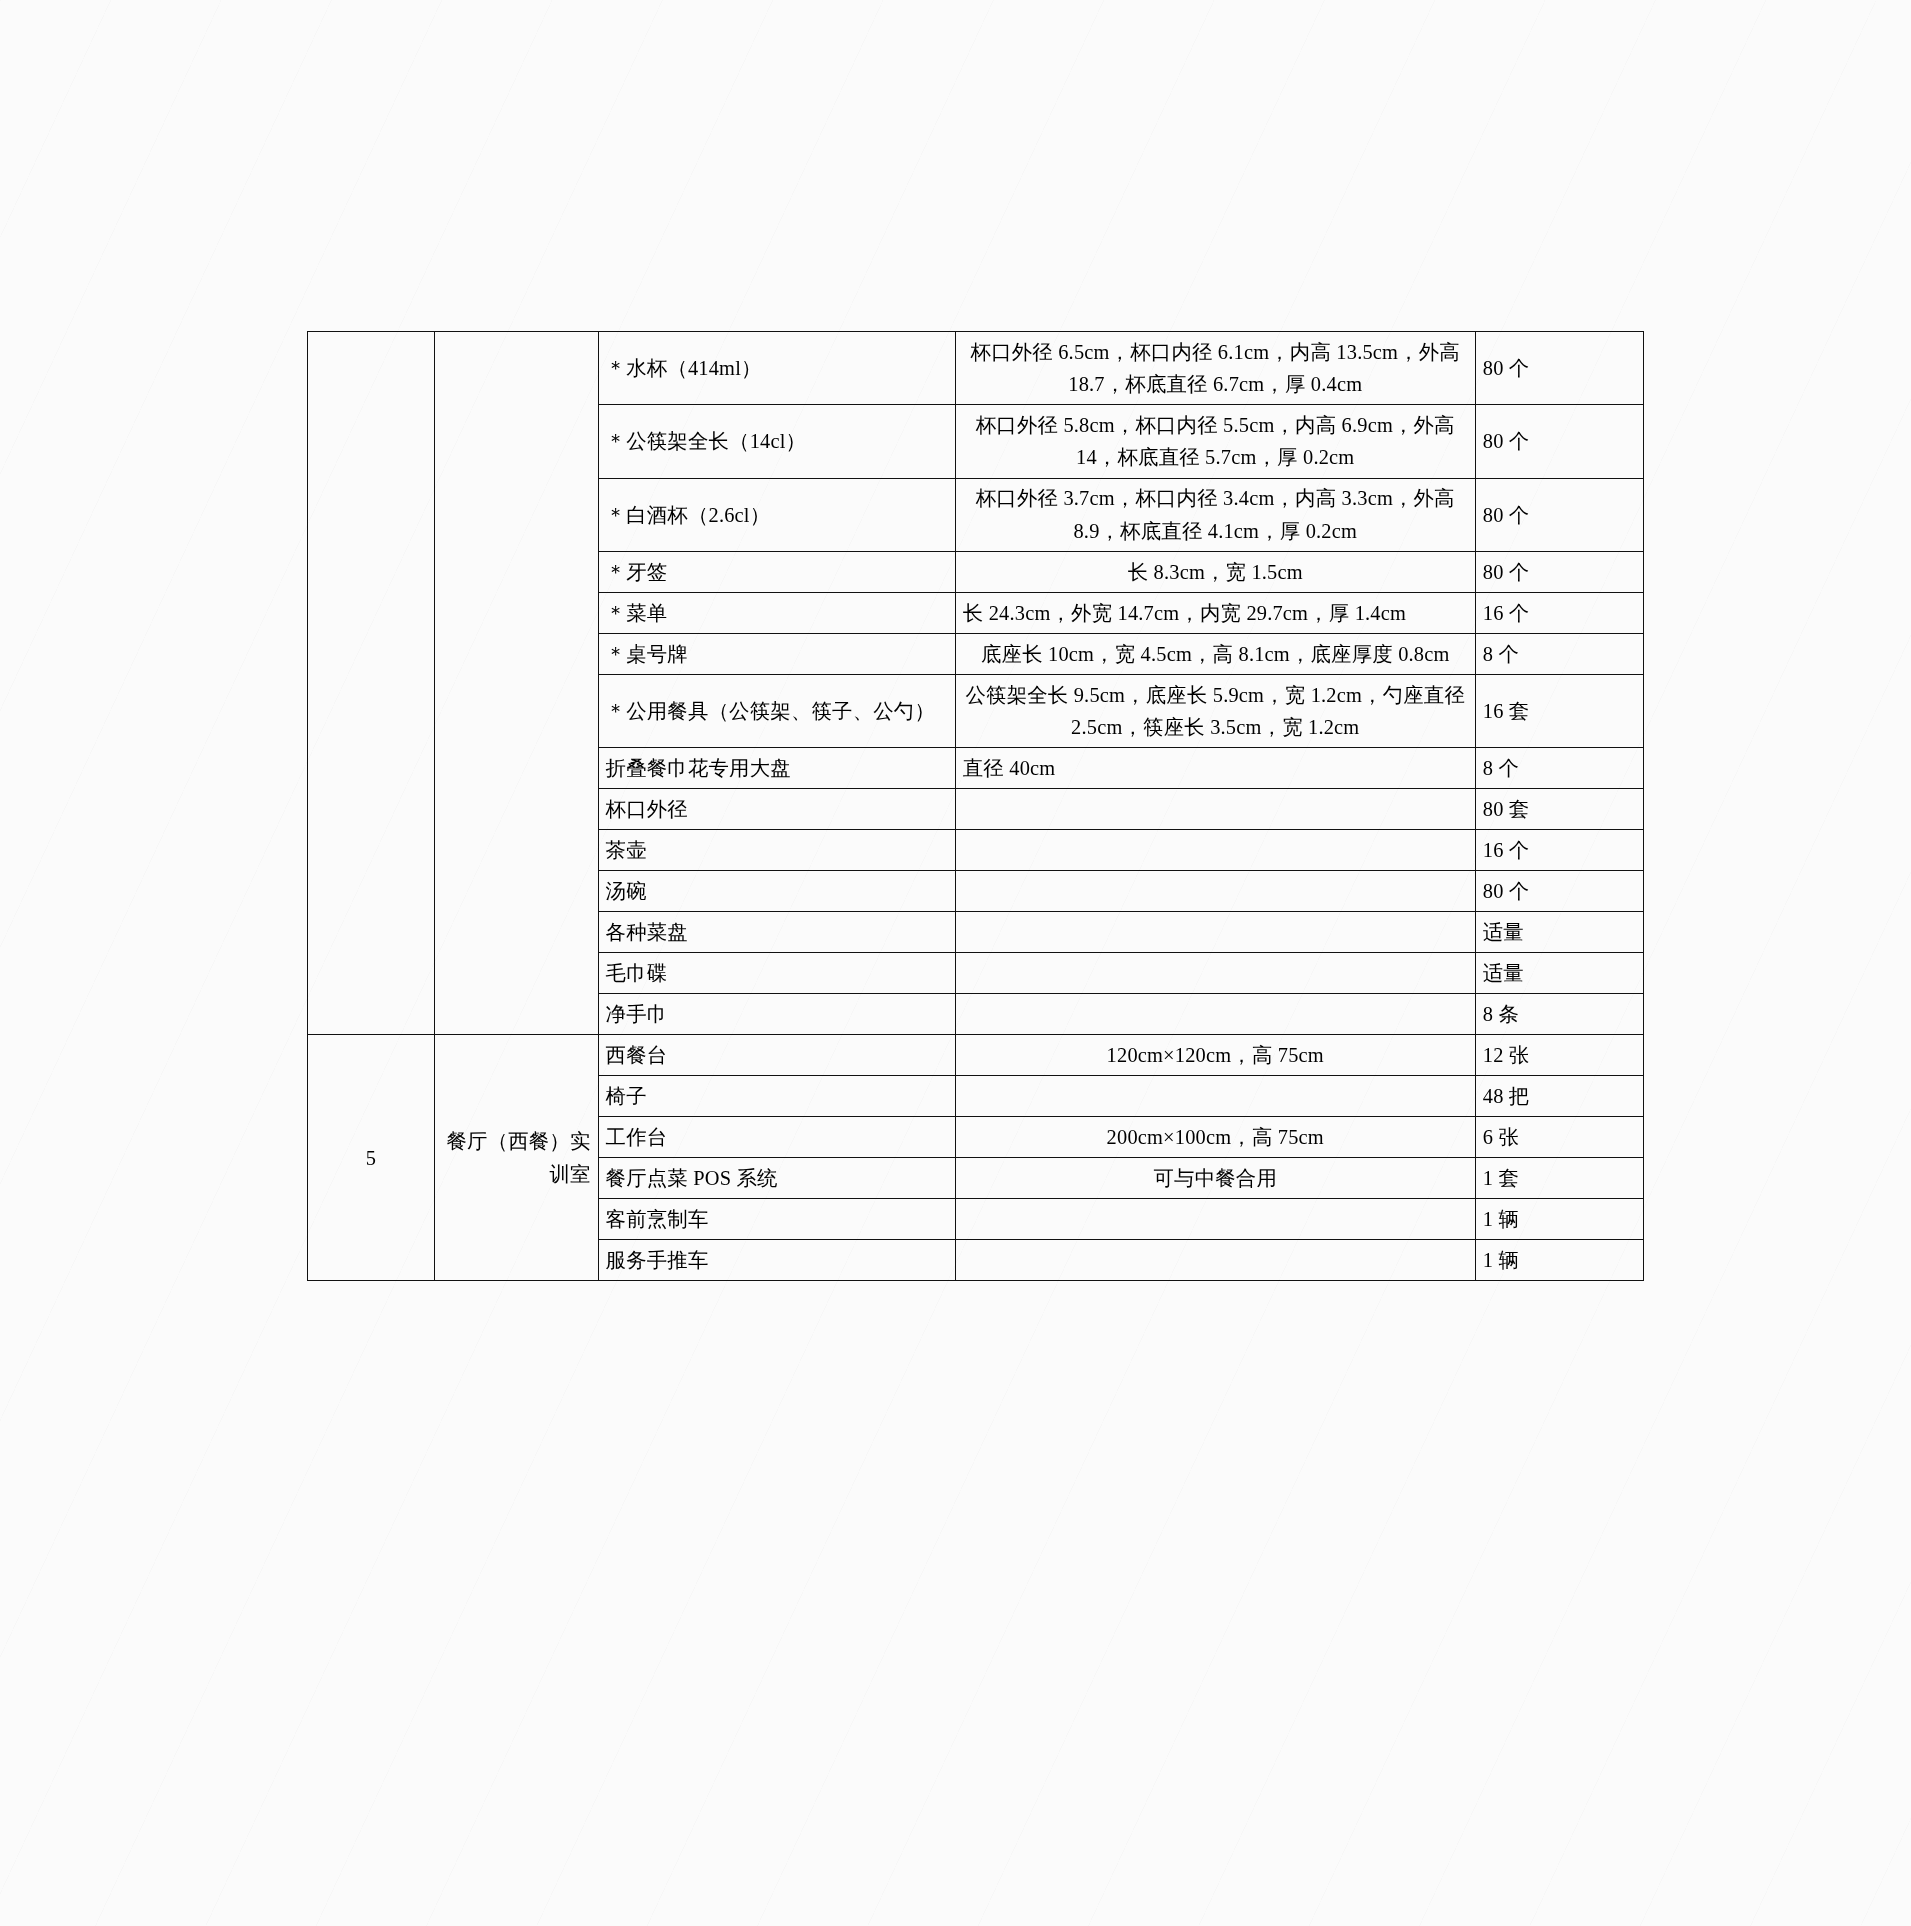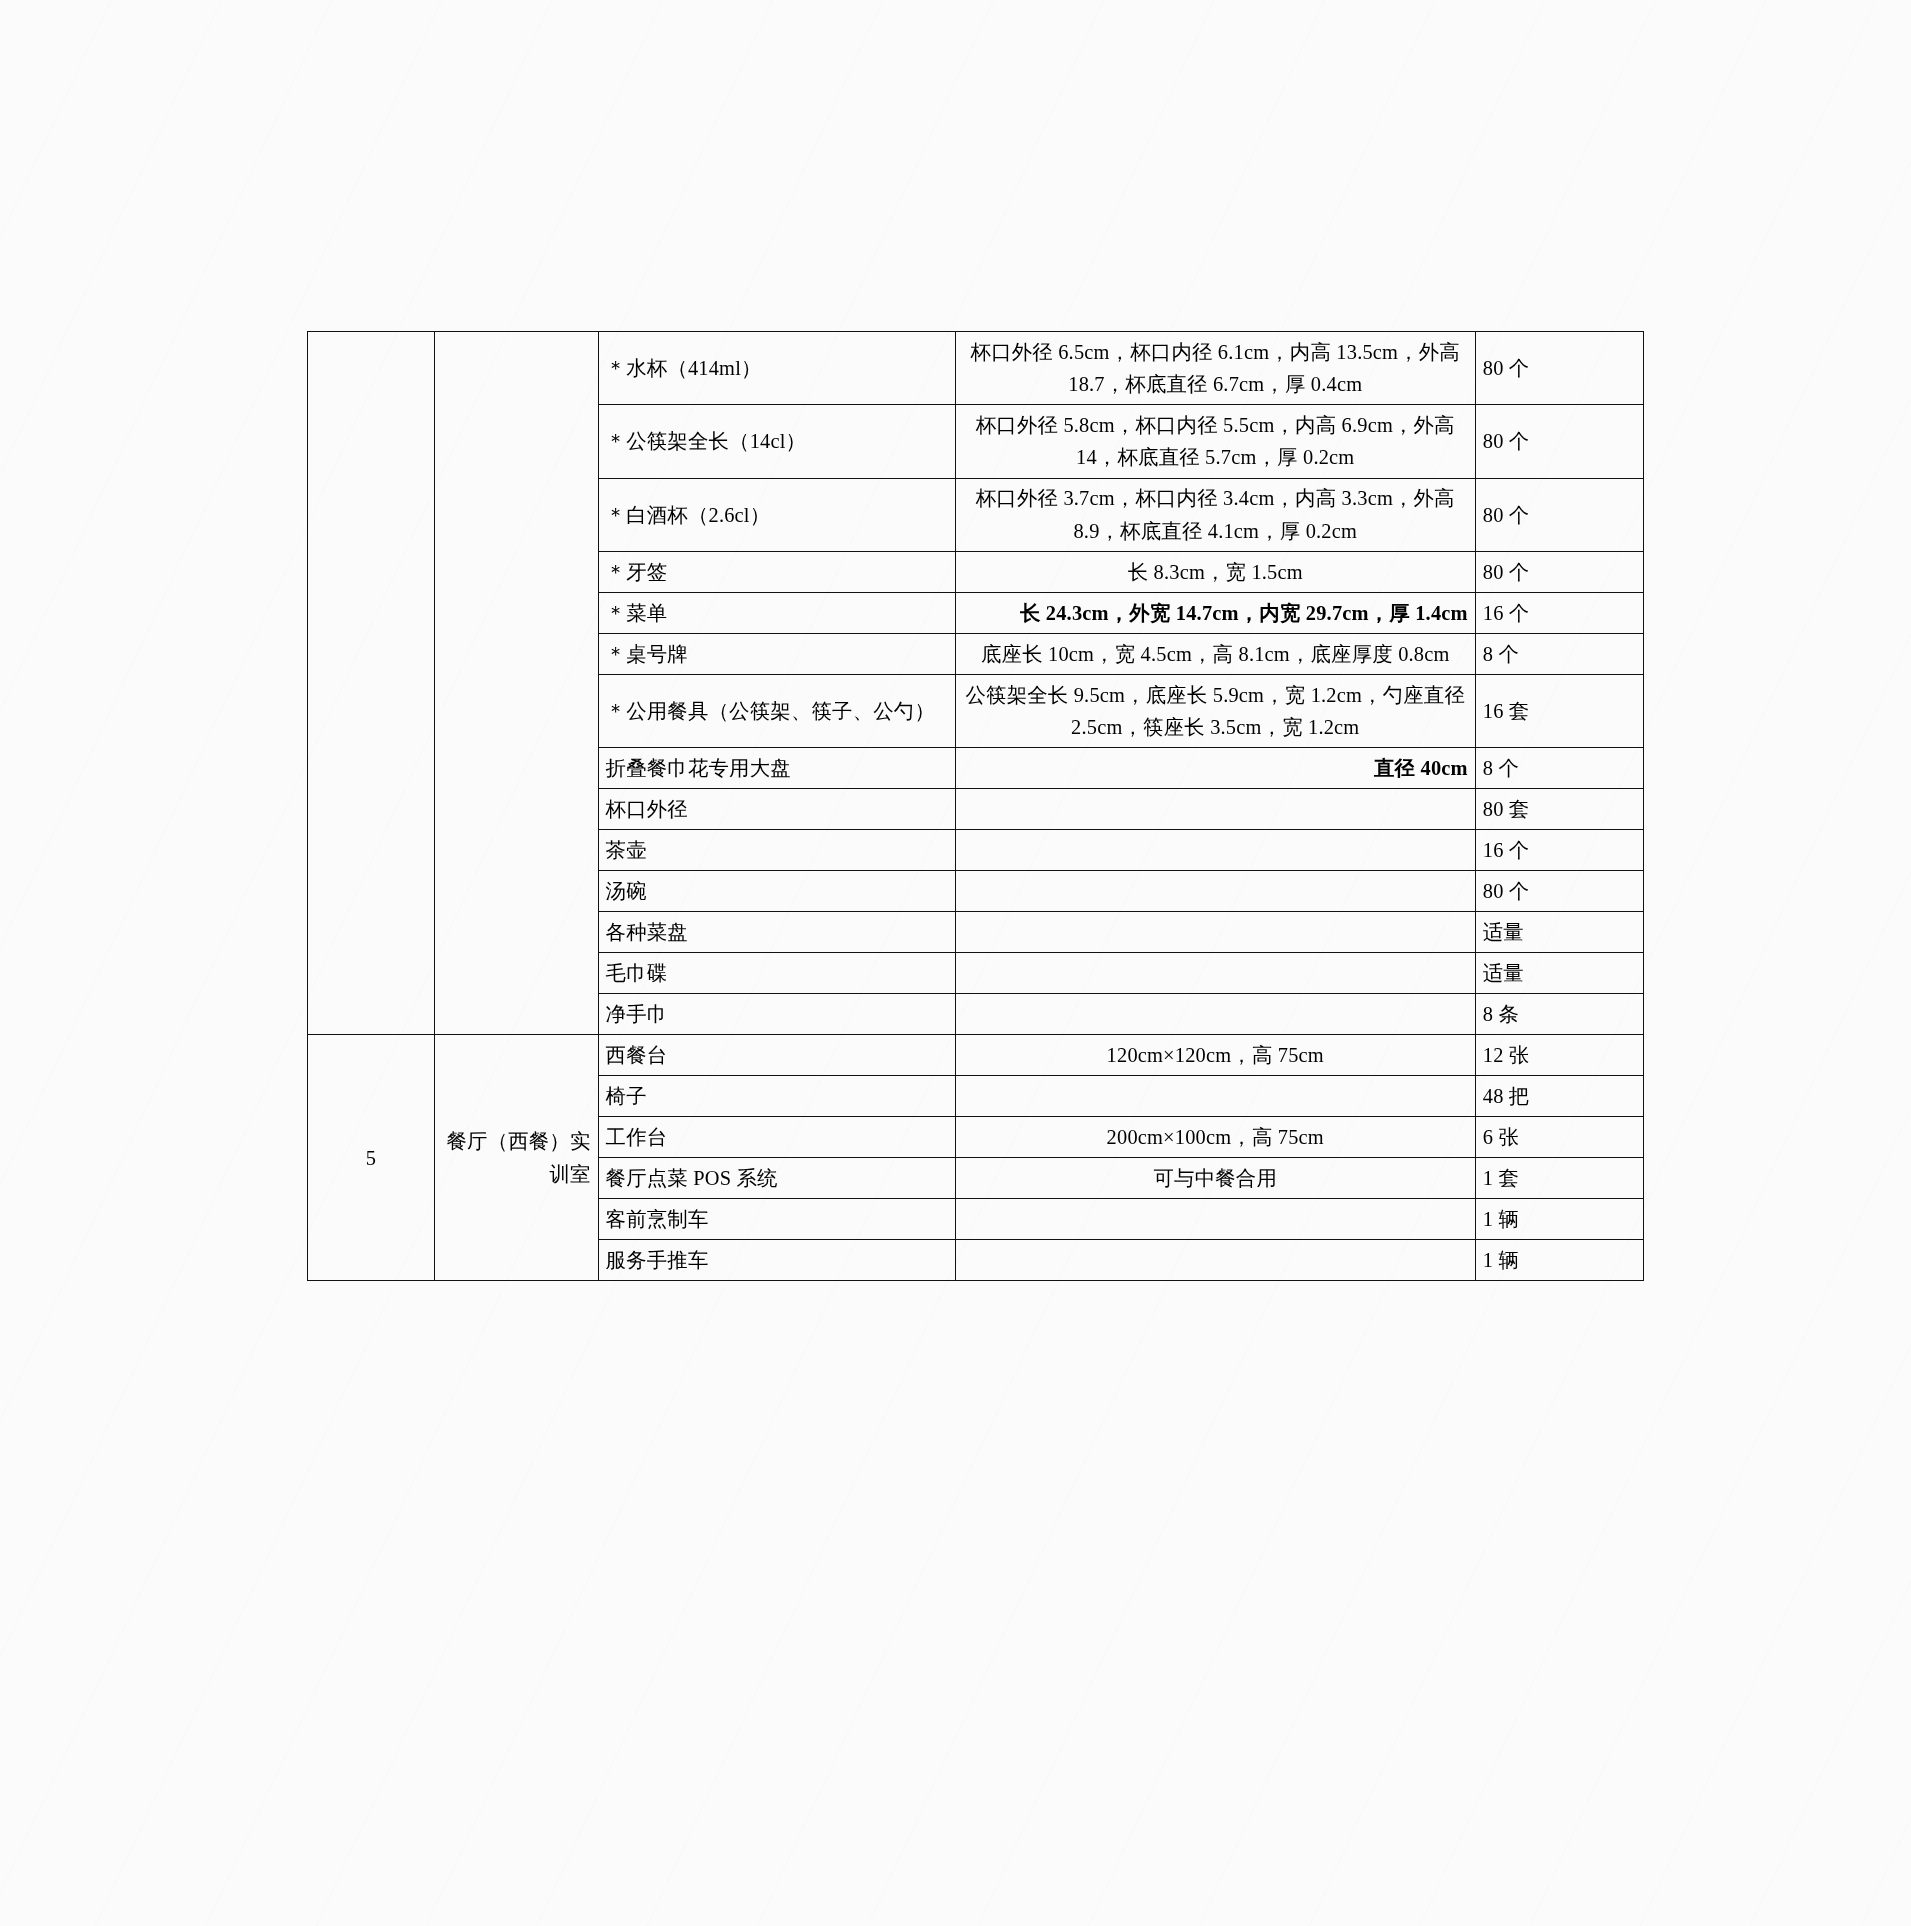--- a/index.html
+++ b/index.html
@@ -44,21 +44,21 @@
     vertical-align: middle;
     font-family: "Liberation Serif", serif;
     letter-spacing: 0.2px;
   }
   .col-no    { width: 116px;  text-align: center; }
   .col-room  { width: 150px;  text-align: right; }
   .col-item  { width: 327px;  text-align: left; }
   .col-spec  { width: 476px; text-align: center; }
   .col-qty   { width: 154px;  text-align: left; }
 
-  td.spec-left { text-align: right; font-weight: bold; }
+  td.spec-left { text-align: left; }
   td.item-cell { text-align: left; }
   
   .scan-lines {
     position: absolute;
     left: 0; top: 0; right: 0; bottom: 0;
     pointer-events: none;
     opacity: 0.05;
     background:
       repeating-linear-gradient(115deg, rgba(0,0,0,0.35) 0px, rgba(0,0,0,0.35) 0.8px, rgba(0,0,0,0) 0.8px, rgba(0,0,0,0) 100px);
   }

